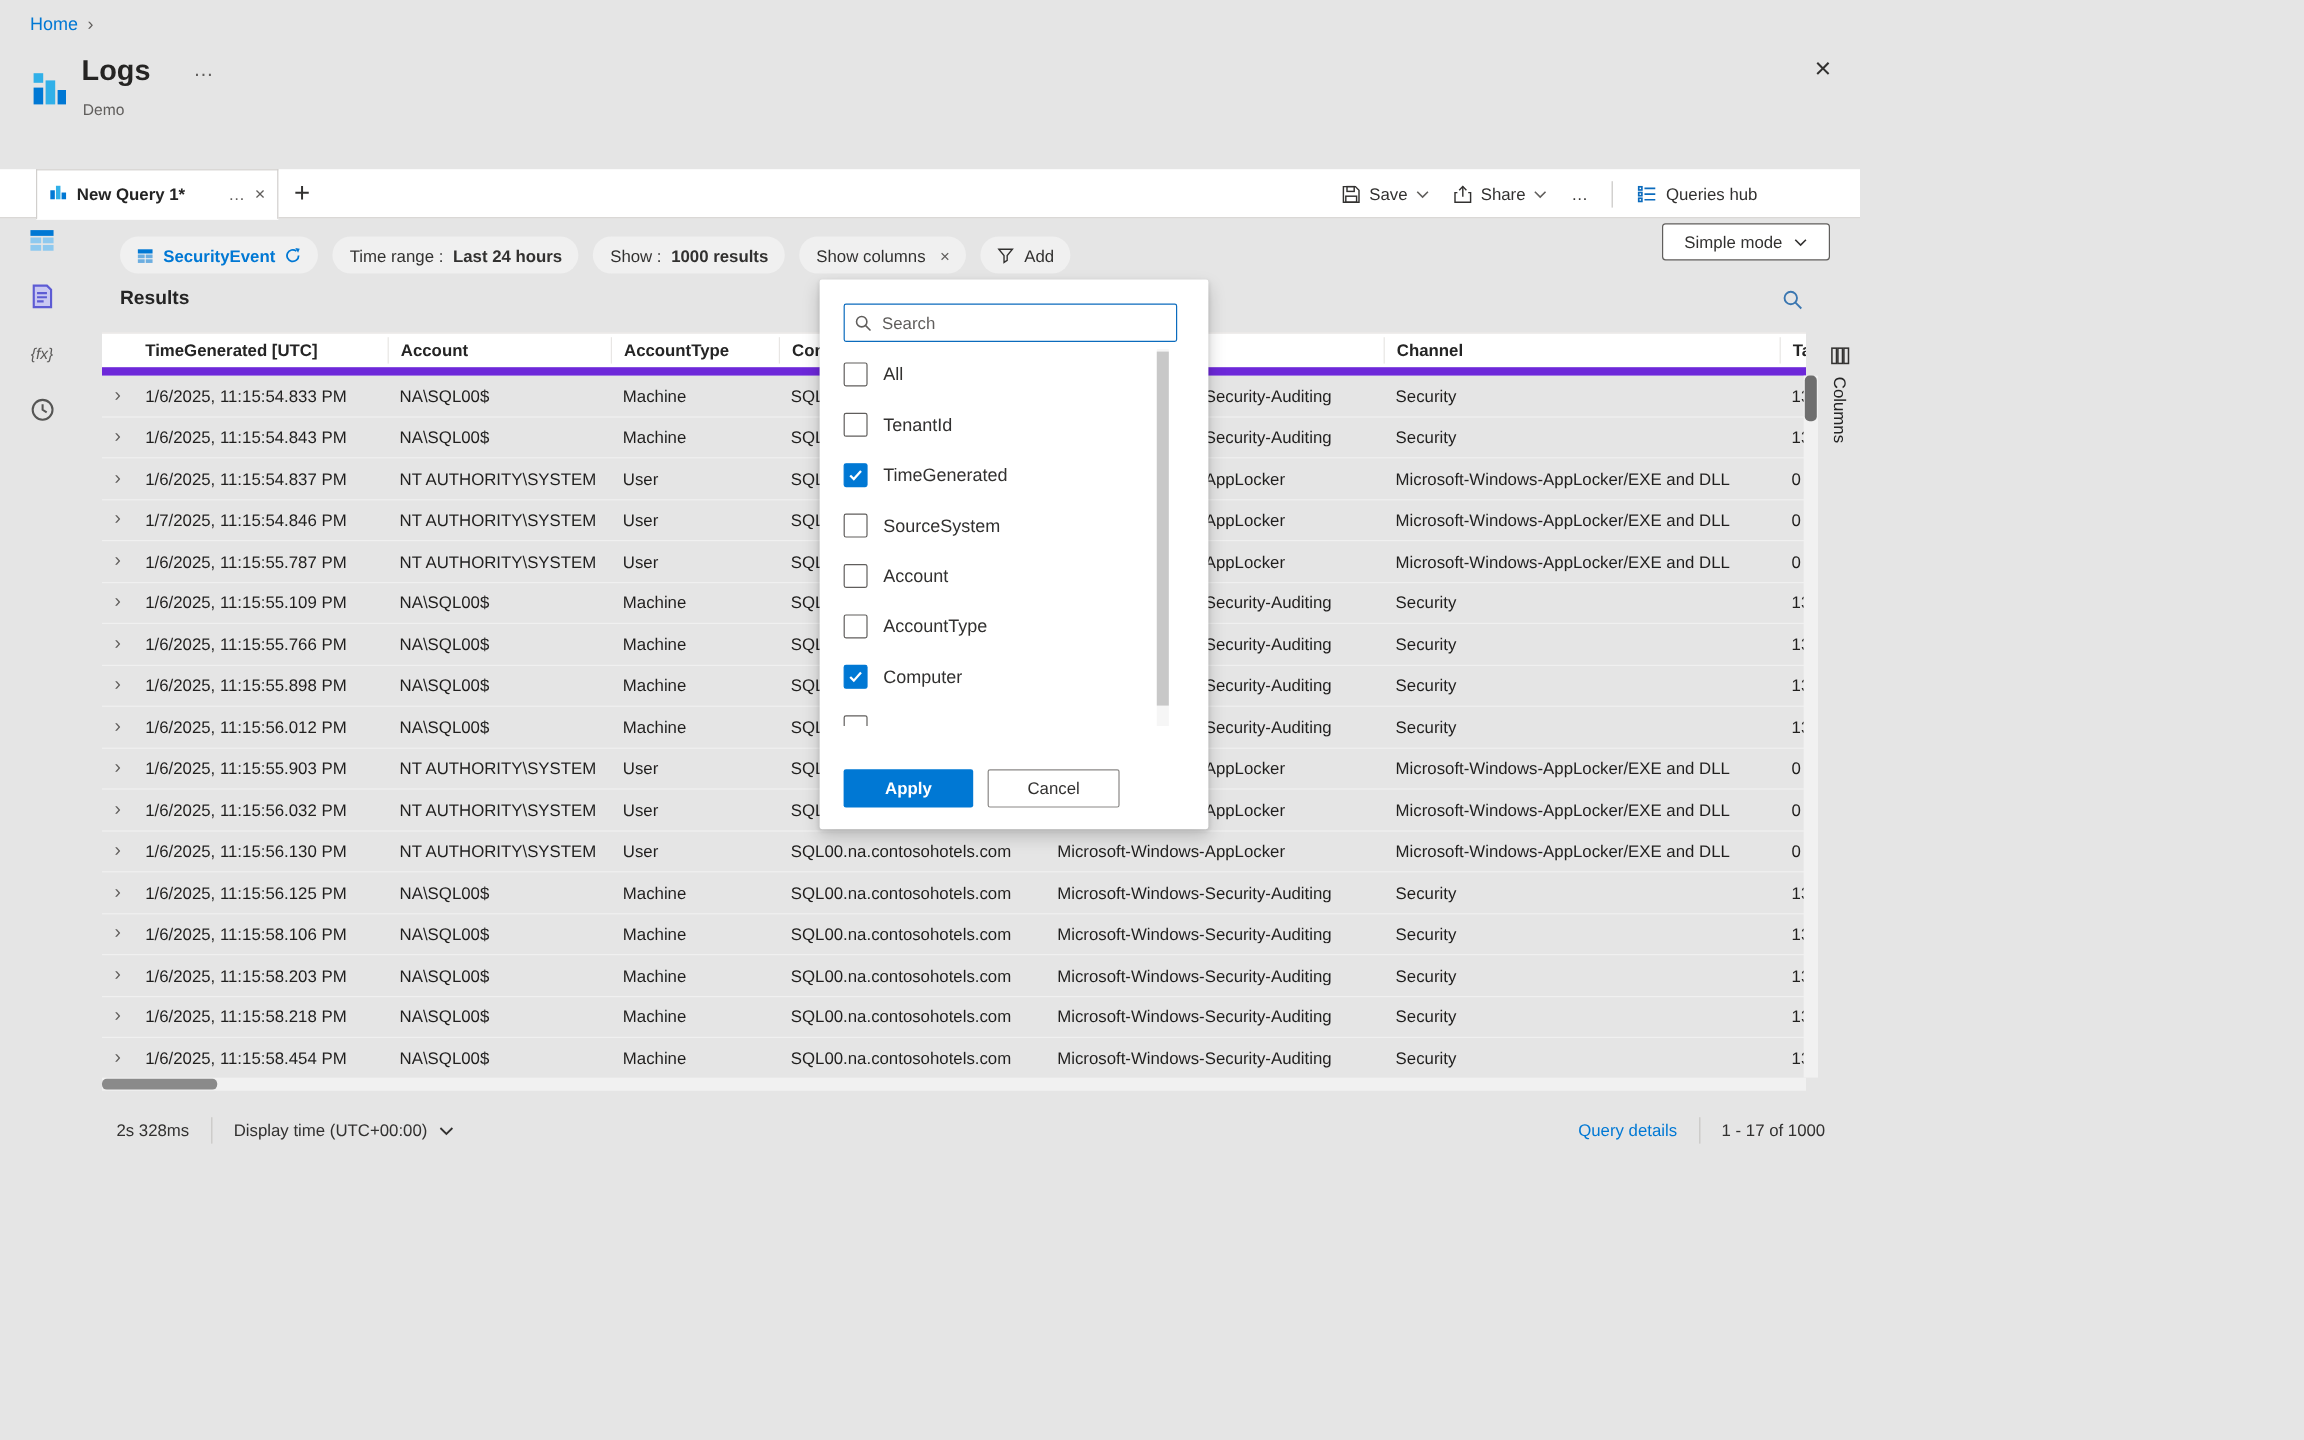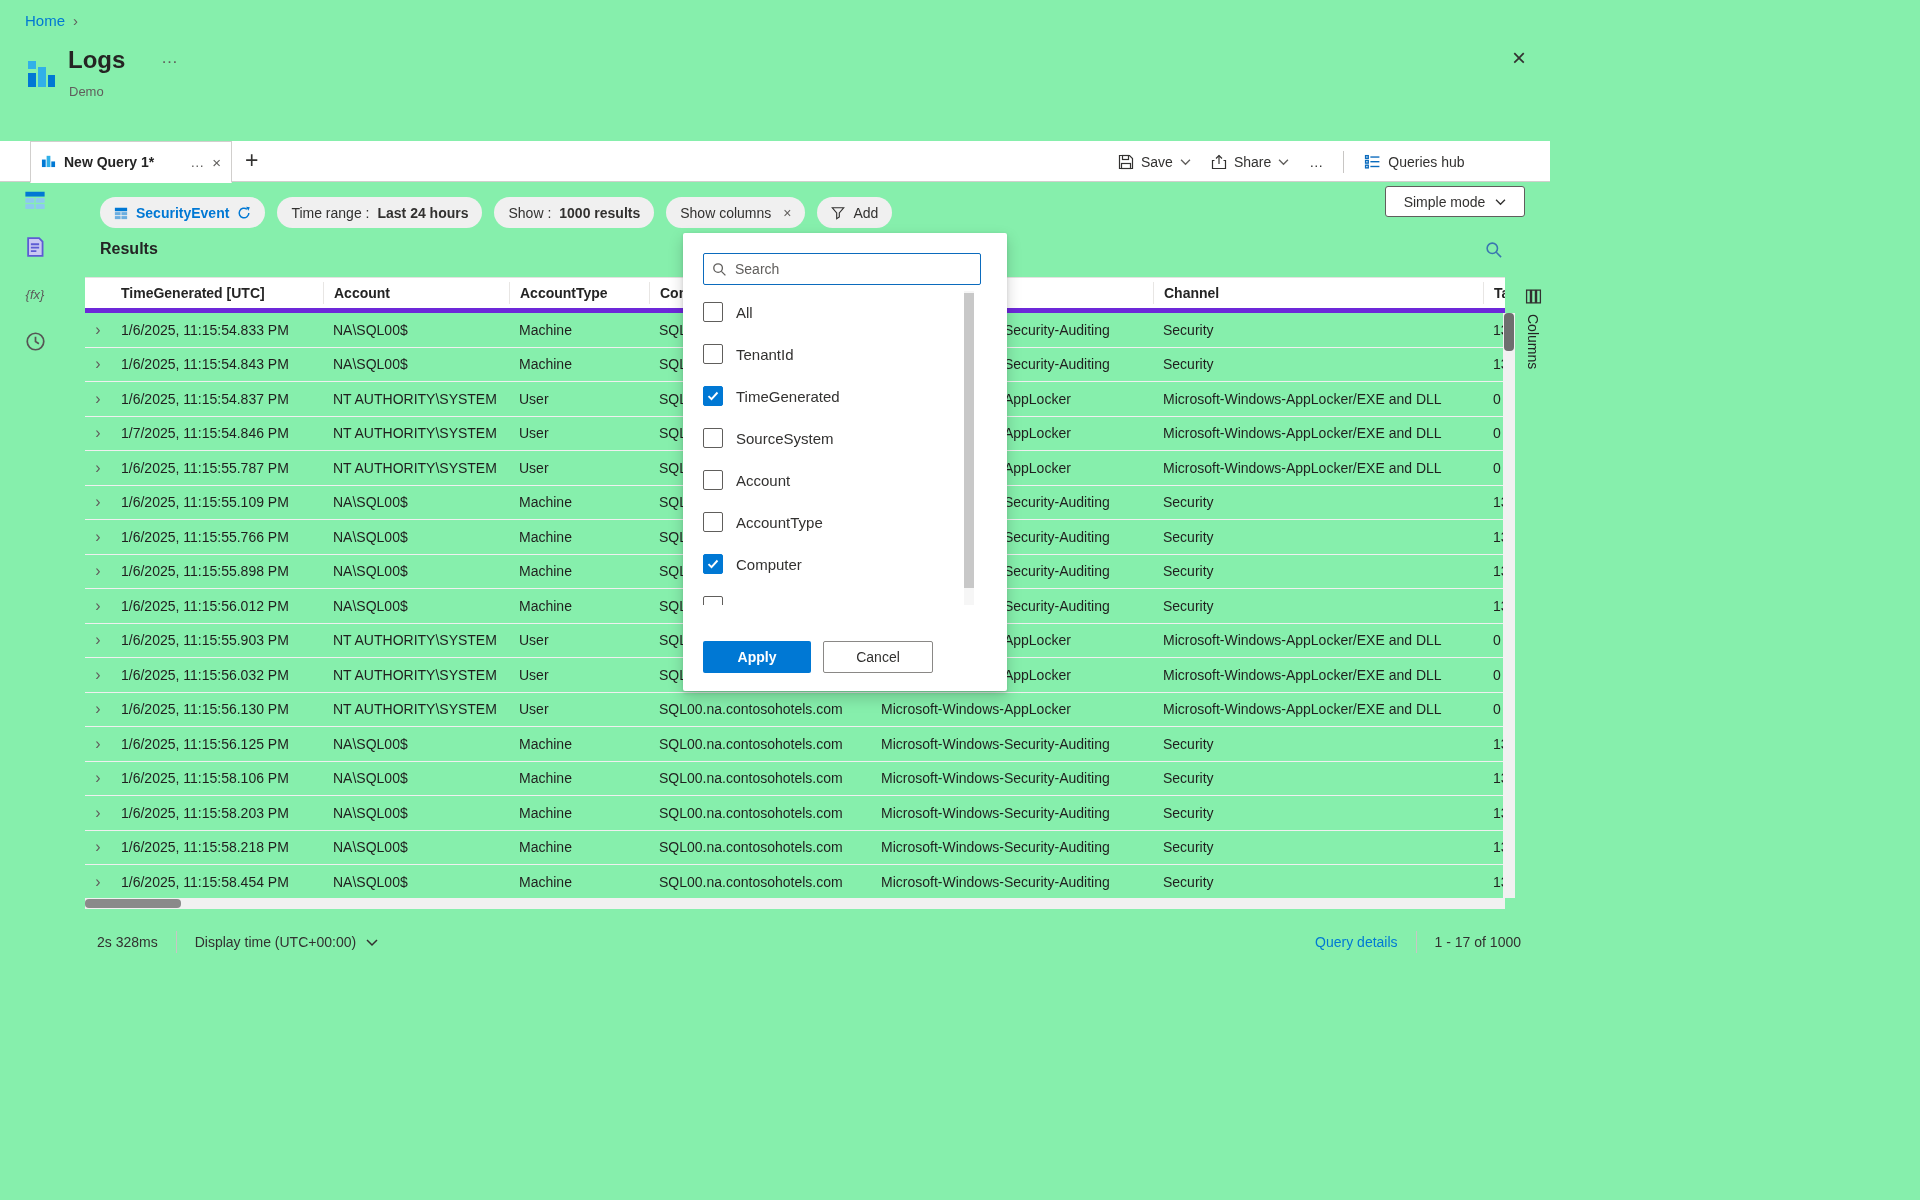--- a/index.html
+++ b/index.html
@@ -1,17 +1,17 @@
 <!DOCTYPE html>
 <html><head>
 <meta charset="utf-8">
 <style>
   * { margin:0; padding:0; box-sizing:border-box; }
   body { font-family:"Liberation Sans","DejaVu Sans",sans-serif; background:#fff; color:#323130; }
-  .app { position:relative; width:1920px; height:1200px; background:#86efac; overflow:hidden; }
+  .app { position:relative; width:1920px; height:1200px; background:#e5e5e5; overflow:hidden; }
 
   
   .breadcrumb { position:absolute; top:12px; left:25px; font-size:15px; display:flex; gap:8px; align-items:center; }
   .breadcrumb a { color:#0078d4; text-decoration:none; cursor:pointer; }
   .crumb-sep { color:#605e5c; font-size:15px; }
 
   
   .logo { position:absolute; top:57px; left:24px; width:34px; height:34px; }
   .page-title { position:absolute; top:46px; left:68px; font-size:24px; font-weight:700; color:#252423; }
   .title-more { position:absolute; top:48px; left:161px; font-size:17px; color:#605e5c; cursor:pointer; }
@@ -42,21 +42,21 @@
   .pill-x { color:#605e5c; font-size:14px; margin-left:4px; cursor:pointer; }
   .mode-btn { position:absolute; top:186px; left:1385px; width:140px; height:31px; border:1px solid #605e5c; border-radius:3px; display:flex; align-items:center; justify-content:center; gap:10px; font-size:14px; color:#323130; cursor:pointer; background:#fff; }
 
   
   .rtabs { position:absolute; top:240px; left:100px; display:flex; gap:30px; font-size:16px;flex-direction:column; }
   .rtab-active { font-weight:700; color:#242424; cursor:pointer; }
   .rtab { color:#484644; cursor:pointer; }
   .results-search { position:absolute; left:1485px; top:241px; cursor:pointer; }
 
   
-  .thead { position:absolute; top:277px; left:85px; width:1420px; height:36px; border-top:1px solid #e4e2e0; border-bottom:5px solid #6d28d9; display:flex; align-items:center; overflow:hidden; background:#fff; }
+  .thead { position:absolute; top:277px; left:85px; width:1420px; height:36px; border-top:1px solid #e4e2e0; border-bottom:7px solid #6d28d9; display:flex; align-items:center; overflow:hidden; background:#fff; }
   .hcell { flex:none; padding-left:10px; font-size:14px; font-weight:700; color:#242424; white-space:nowrap; overflow:hidden; height:22px; line-height:22px; border-left:1px solid #e8e6e4; cursor:pointer; }
   .hcell.c0 { border-left:none; }
   .hspacer { width:26px; flex:none; }
   .tbody { position:absolute; top:313px; left:85px; width:1420px; height:585px; overflow:hidden; }
   .trow { display:flex; height:34.5px; align-items:center; border-bottom:1px solid #f0f0f0; font-size:14px; color:#201f1e; cursor:pointer; }
   .chev { width:26px; flex:none; text-align:center; color:#605e5c; font-size:16px; cursor:pointer; }
   .tcell { flex:none; padding-left:10px; white-space:nowrap; overflow:hidden; }
   .c0 { width:212px; } .c1 { width:186px; } .c2 { width:140px; } .c3 { width:222px; }
   .c4 { width:282px; } .c5 { width:330px; } .c6 { width:80px; }
 

